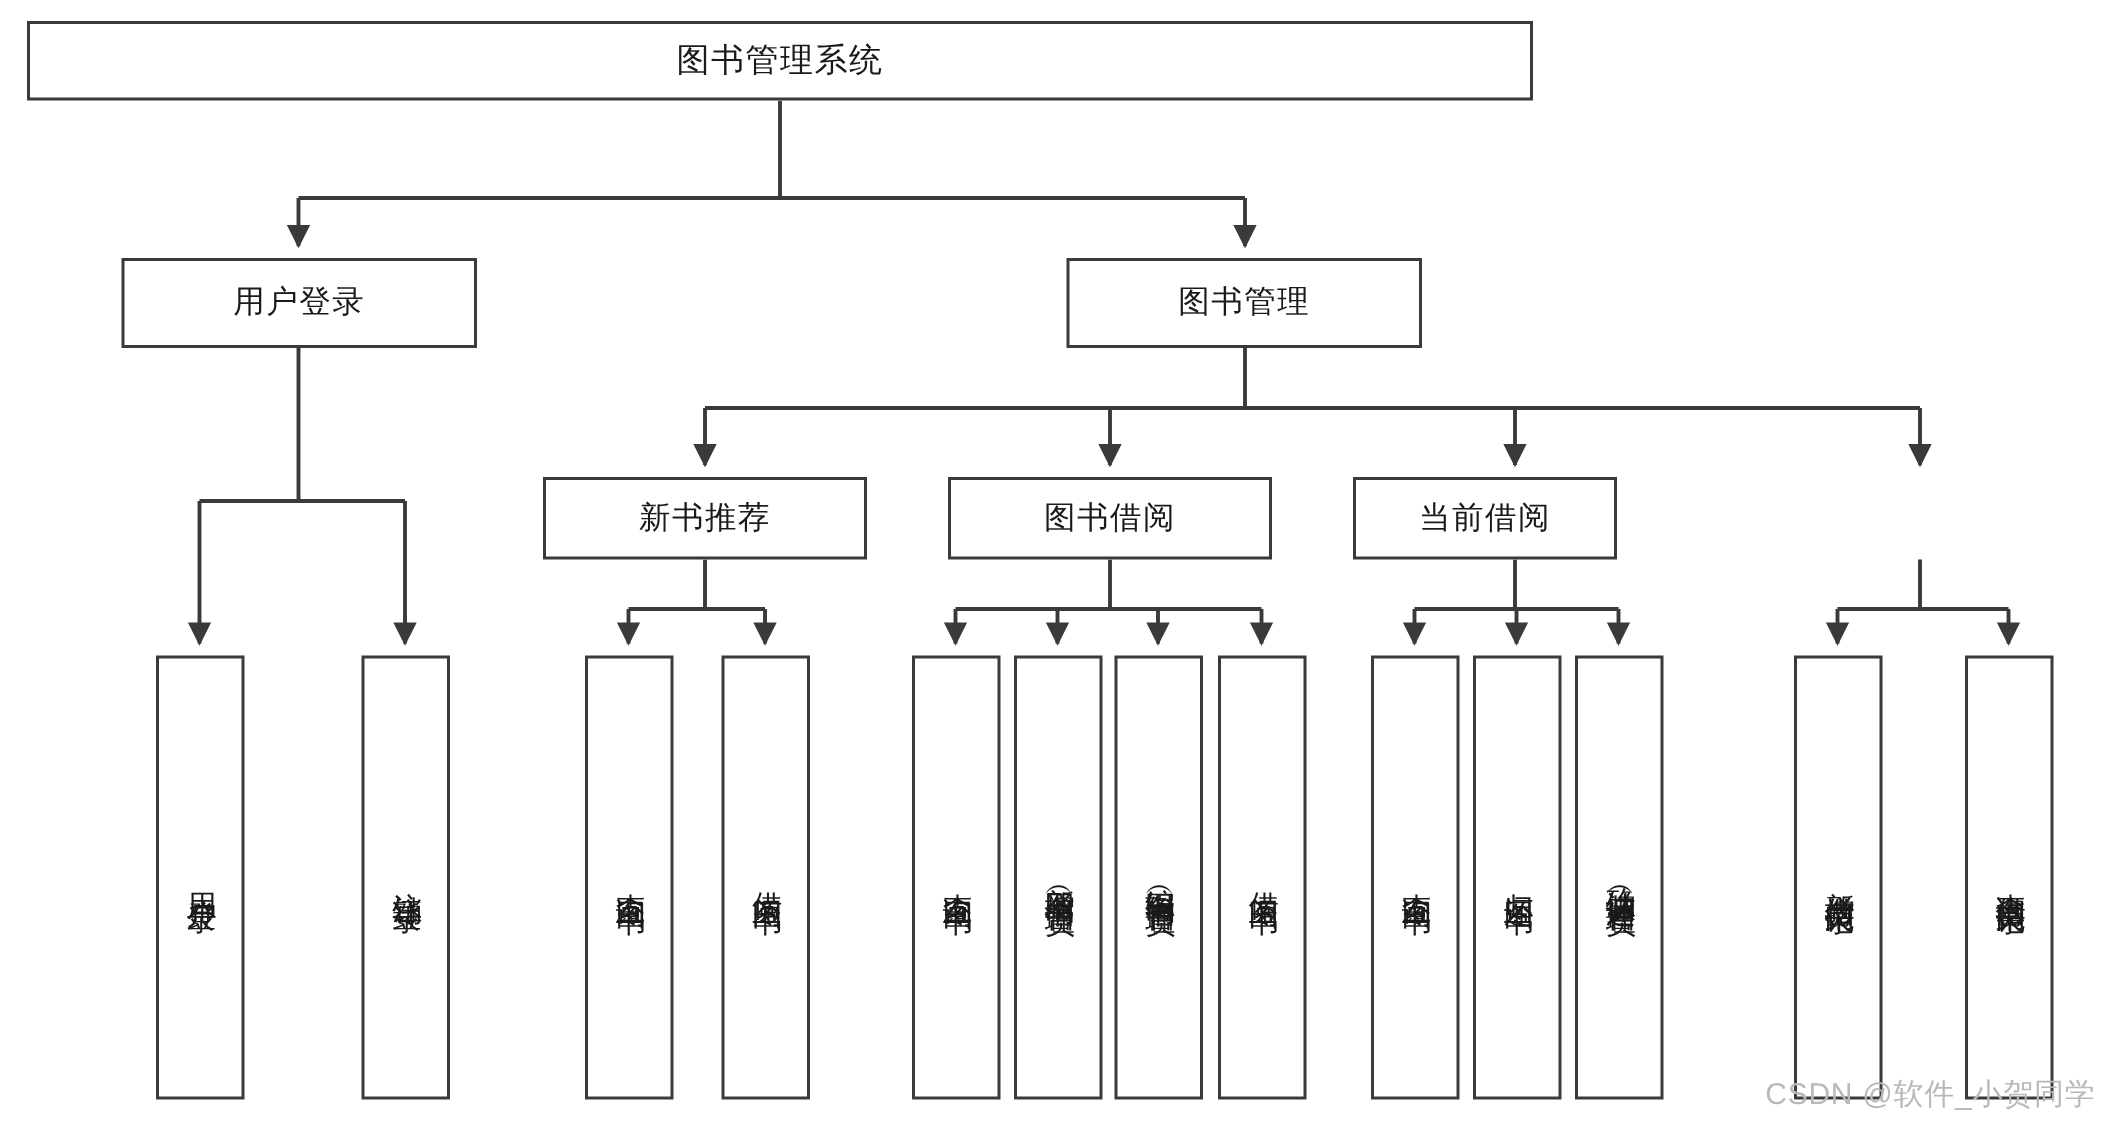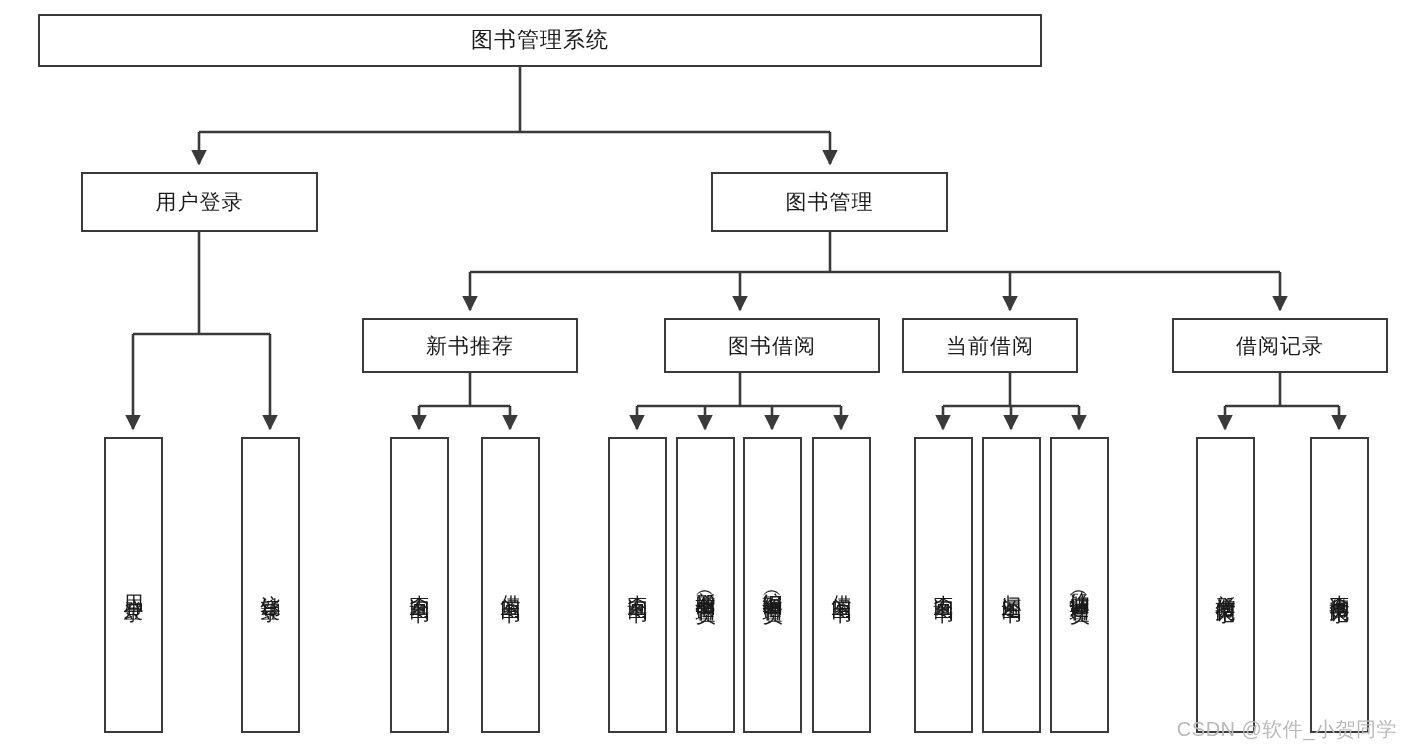--- a/index.html
+++ b/index.html
@@ -111,47 +111,44 @@
       <path d="M 1011 406 L 1011 429" marker-end="url(#arw)"></path>
       <path d="M 1079 406 L 1079 429" marker-end="url(#arw)"></path>
 
       <path d="M 1280 373 L 1280 406"></path>
       <path d="M 1225 406 L 1339 406"></path>
       <path d="M 1225 406 L 1225 429" marker-end="url(#arw)"></path>
       <path d="M 1339 406 L 1339 429" marker-end="url(#arw)"></path>
     </g>
   </svg>
 
-  <div class="node h-node" id="root" style="left:18px;top:14px;width:1004px;height:53px;margin-left:20px;">
+  <div class="node h-node" id="root" style="left:18px;top:14px;width:1004px;height:53px;">
     <span class="lbl">图书管理系统</span>
   </div>
 
   <div class="node h-node" style="left:81px;top:172px;width:237px;height:60px;">
     <span class="lbl">用户登录</span>
   </div>
 
   <div class="node h-node" style="left:362px;top:318px;width:216px;height:55px;">
     <span class="lbl">新书推荐</span>
   </div>
 
   <div class="node h-node" style="left:711px;top:172px;width:237px;height:60px;">
     <span class="lbl">图书管理</span>
   </div>
 
-  <div class="node h-node" style="left:632px;top:318px;width:216px;height:55px;margin-left:32px;">
+  <div class="node h-node" style="left:632px;top:318px;width:216px;height:55px;">
     <span class="lbl">图书借阅</span>
   </div>
 
   <div class="node h-node" style="left:902px;top:318px;width:176px;height:55px;">
     <span class="lbl">当前借阅</span>
   </div>
 
-  <div class="node h-node" style="left:1172px;top:318px;width:216px;height:55px;">
-    <span class="lbl">借阅记录</span>
-  </div>
 
   <div class="node v-node" style="left:104px;top:437px;width:59px;height:296px;">
     <span class="lbl">用户登录</span>
   </div>
 
   <div class="node v-node" style="left:241px;top:437px;width:59px;height:296px;">
     <span class="lbl">注销登录</span>
   </div>
 
   <div class="node v-node" style="left:390px;top:437px;width:59px;height:296px;">

